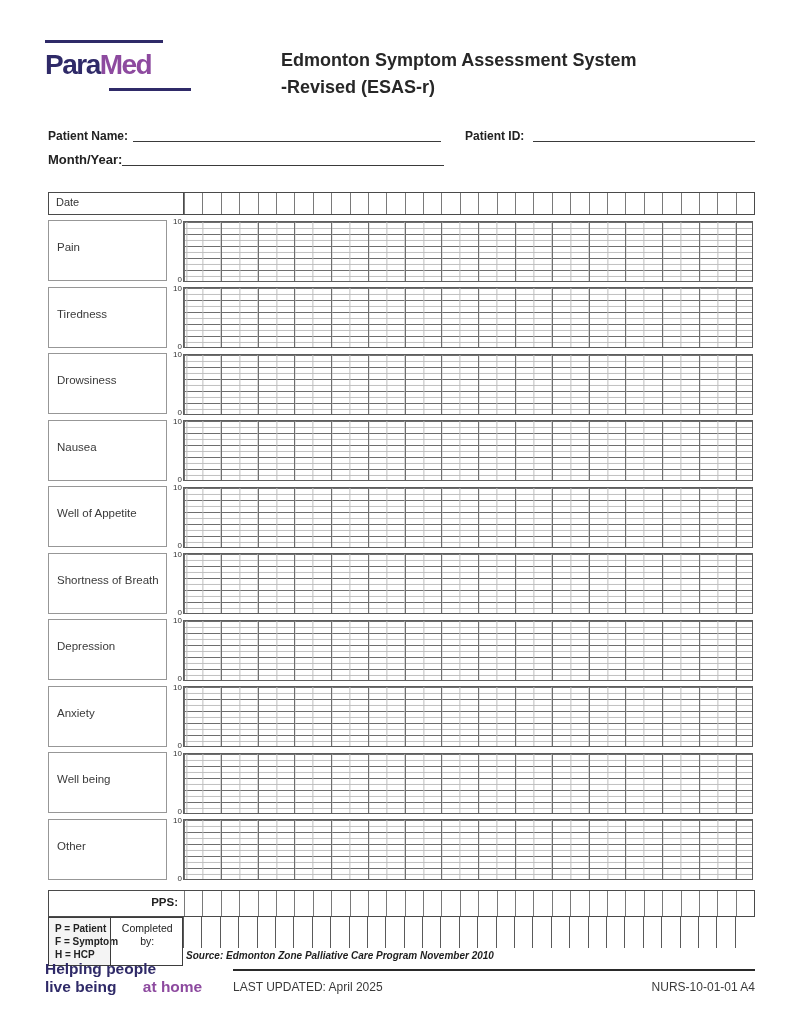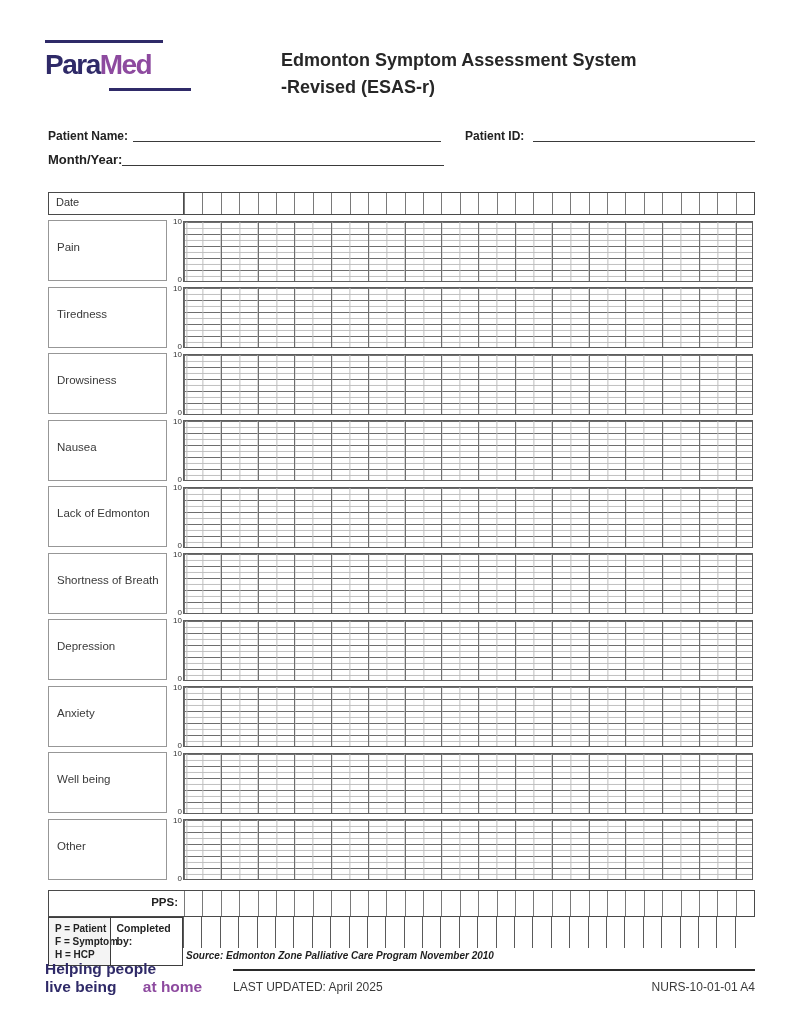--- a/index.html
+++ b/index.html
@@ -62,21 +62,21 @@
 
   #pps-row { left:0; top:698px; width:707px; height:27px; border:1px solid #4a4a4a; }
   #pps-row .row-label { position:absolute; left:0; top:0; width:135px; height:25px;
     font-size:11.5px; font-weight:bold; color:#222; text-align:right; padding:5px 6px 0 0; }
   #pps-row .row-cells { position:absolute; left:135px; top:0; width:570px; height:25px; }
 
   #legend-box { left:0; top:725px; width:63px; height:49px; border:1.5px solid #3d3d3d; background:#f4f4f4;
     padding:4px 0 0 6px; }
   .legend-line { font-size:10px; font-weight:bold; color:#222; line-height:13px; white-space:nowrap; }
   #completed-cell { left:61.5px; top:725px; width:73.5px; height:49px; border:1.5px solid #3d3d3d; border-left:1.5px solid #3d3d3d;
-    font-size:10.5px; font-weight:bold; color:#222; text-align:left; padding:4px 4px 0 6px; line-height:13px; }
+    font-size:10.5px; font-weight:normal; color:#222; text-align:center; padding:4px 4px 0 6px; line-height:13px; }
   #completed-ticks { left:135px; top:725px; width:570px; height:31px;
     background-image: repeating-linear-gradient(90deg, #5a5a5a 0, #5a5a5a 1px, transparent 1px, transparent 18.39px); }
   #source-note { left:138px; top:758px; font-size:10px; font-weight:bold; font-style:italic; color:#1e1e1e; }
 
   
   #tagline { left:45px; top:960px; font-size:15.5px; font-weight:bold; line-height:18px; }
   #tagline .navy { color: var(--navy); }
   #tagline .purple { color: var(--purple); margin-left: 22px; }
   #footer-rule { left:233px; top:969px; width:522px; height:1.5px; background:#2a2a2a; }
   #last-updated { left:233px; top:980px; font-size:12px; color:#3a3a3a; }
@@ -138,21 +138,21 @@
       <div class="symptom-row" style="top: 225.5px;">
         <div class="symptom-label-box">
           <span class="symptom-label">Nausea</span>
         </div>
         <div class="scale-top">10</div>
         <div class="scale-bottom">0</div>
         <div class="symptom-grid"></div>
       </div>
       <div class="symptom-row" style="top: 292px;">
         <div class="symptom-label-box">
-          <span class="symptom-label">Lack of Edmonton</span>
+          <span class="symptom-label">Well of Appetite</span>
         </div>
         <div class="scale-top">10</div>
         <div class="scale-bottom">0</div>
         <div class="symptom-grid"></div>
       </div>
       <div class="symptom-row" style="top: 358.5px;">
         <div class="symptom-label-box">
           <span class="symptom-label">Shortness of Breath</span>
         </div>
         <div class="scale-top">10</div>

